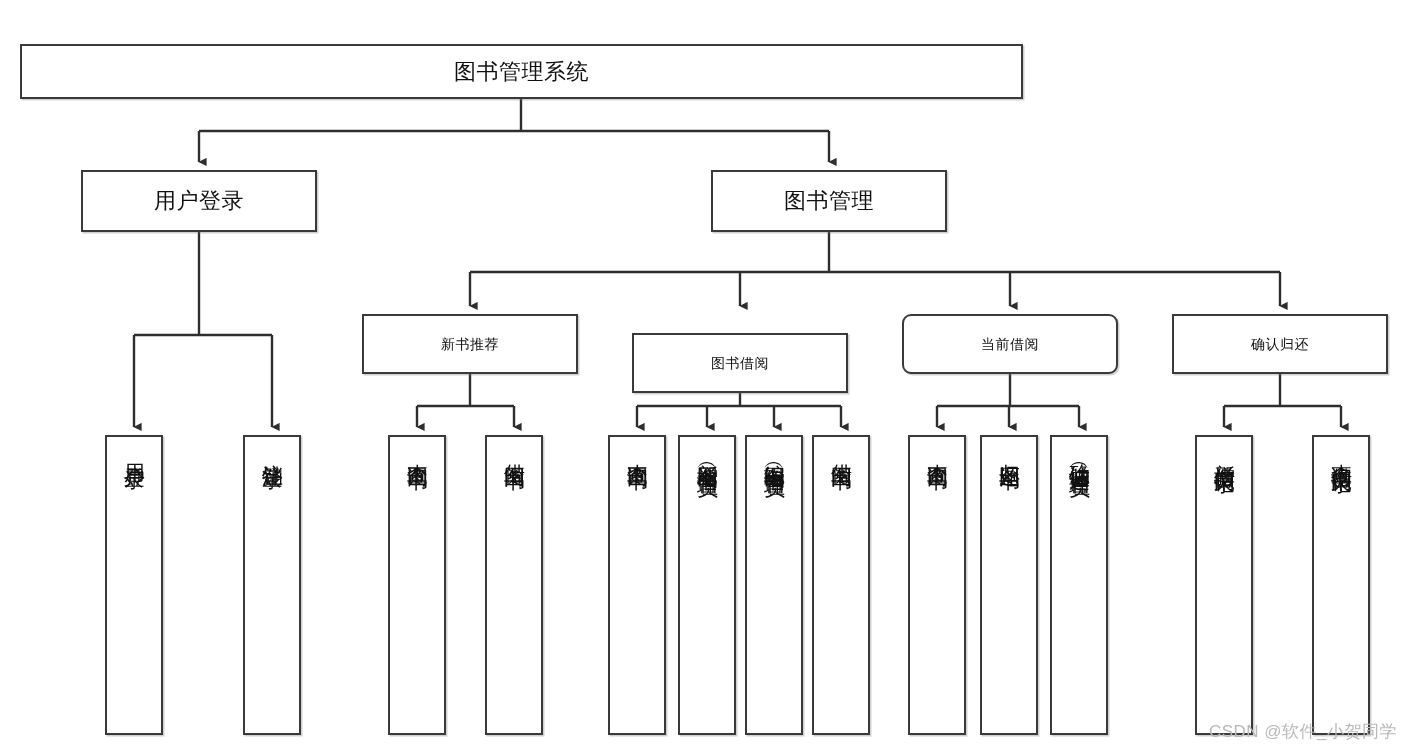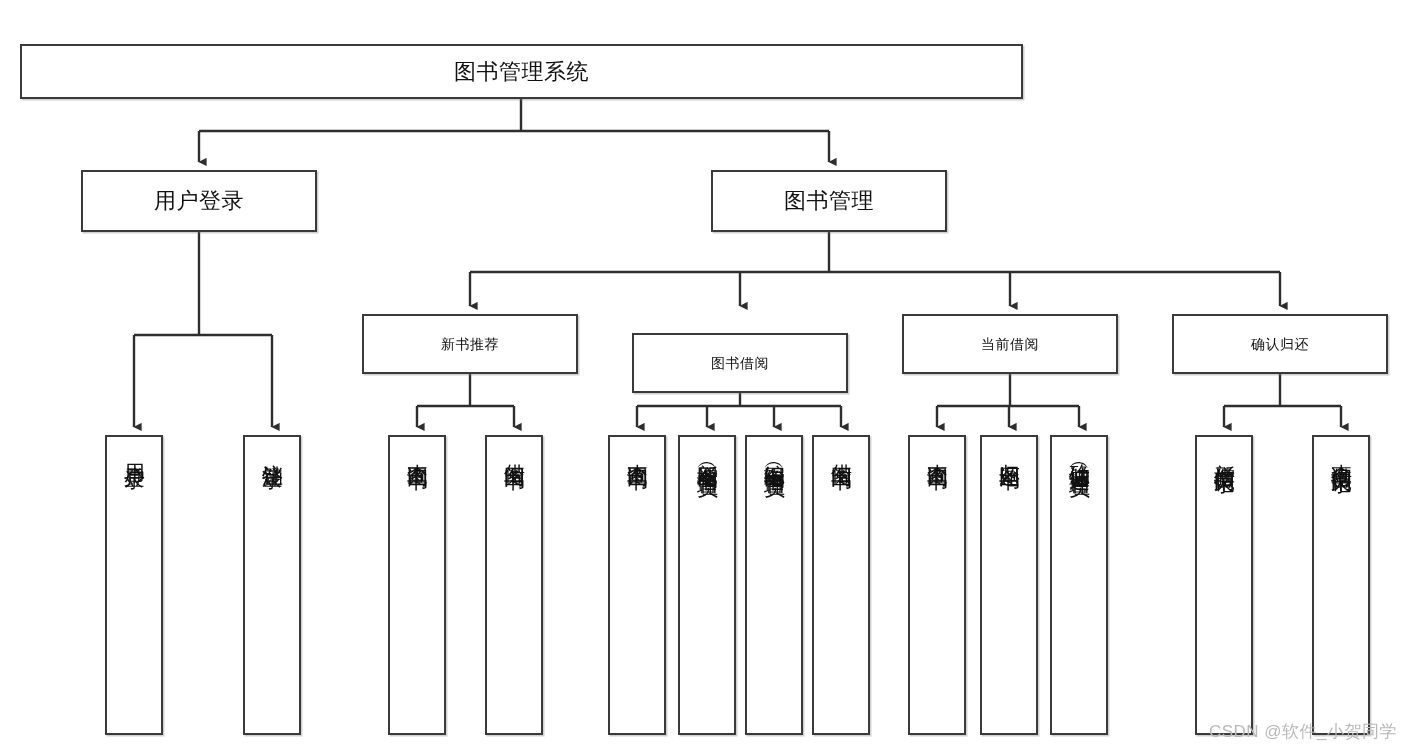--- a/index.html
+++ b/index.html
@@ -133,21 +133,21 @@
   <div class="node lvl2" id="node-l2-1" style="left: 711px; top: 170px; width: 236px; height: 62px; border-color: rgb(58, 58, 58); background: rgb(255, 255, 255);">
     <span class="label" style="color: rgb(17, 17, 17);">图书管理</span>
   </div>
 
   <div class="node lvl3" id="node-l3-0" style="left: 362px; top: 314px; width: 216px; height: 60px; border-color: rgb(58, 58, 58); background: rgb(255, 255, 255);">
     <span class="label" style="color: rgb(17, 17, 17);">新书推荐</span>
   </div>
   <div class="node lvl3" id="node-l3-1" style="left: 632px; top: 333px; width: 216px; height: 60px; border-color: rgb(58, 58, 58); background: rgb(255, 255, 255);">
     <span class="label" style="color: rgb(17, 17, 17);">图书借阅</span>
   </div>
-  <div class="node lvl3" id="node-l3-2" style="left: 902px; top: 314px; width: 216px; height: 60px; border-color: rgb(58, 58, 58); background: rgb(255, 255, 255);">
+  <div class="node lvl3" id="node-l3-2" style="left: 902px; top: 314px; width: 216px; height: 60px; border-color: rgb(58, 58, 58); background: rgb(255, 255, 255); border-radius: 9px;">
     <span class="label" style="color: rgb(17, 17, 17);">当前借阅</span>
   </div>
   <div class="node lvl3" id="node-l3-3" style="left: 1172px; top: 314px; width: 216px; height: 60px; border-color: rgb(58, 58, 58); background: rgb(255, 255, 255);">
     <span class="label" style="color: rgb(17, 17, 17);">确认归还</span>
   </div>
 
   <div class="node vertical" id="node-leaf-0" style="left: 105px; top: 435px; width: 58px; height: 300px; border-color: rgb(58, 58, 58); background: rgb(255, 255, 255);">
     <span class="label" style="color: rgb(17, 17, 17);">用户登录</span>
   </div>
   <div class="node vertical" id="node-leaf-1" style="left: 243px; top: 435px; width: 58px; height: 300px; border-color: rgb(58, 58, 58); background: rgb(255, 255, 255);">

